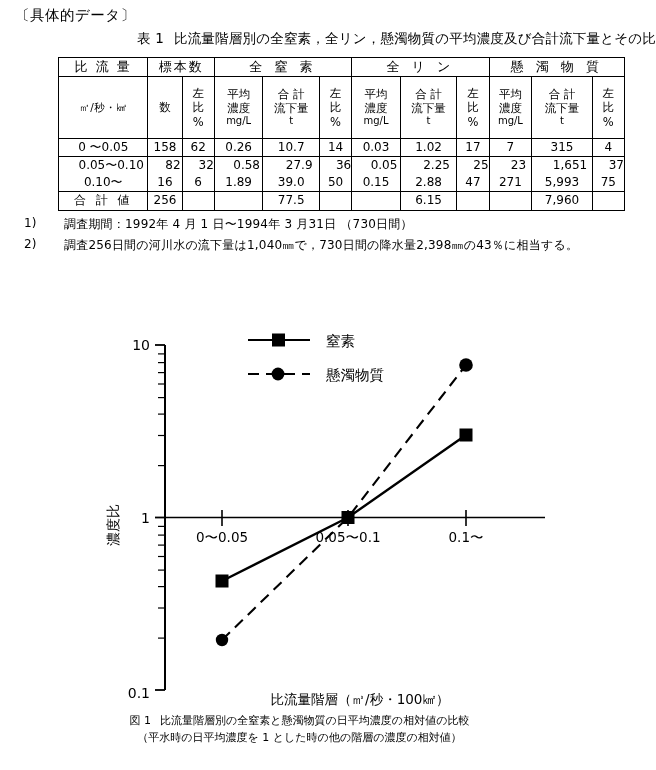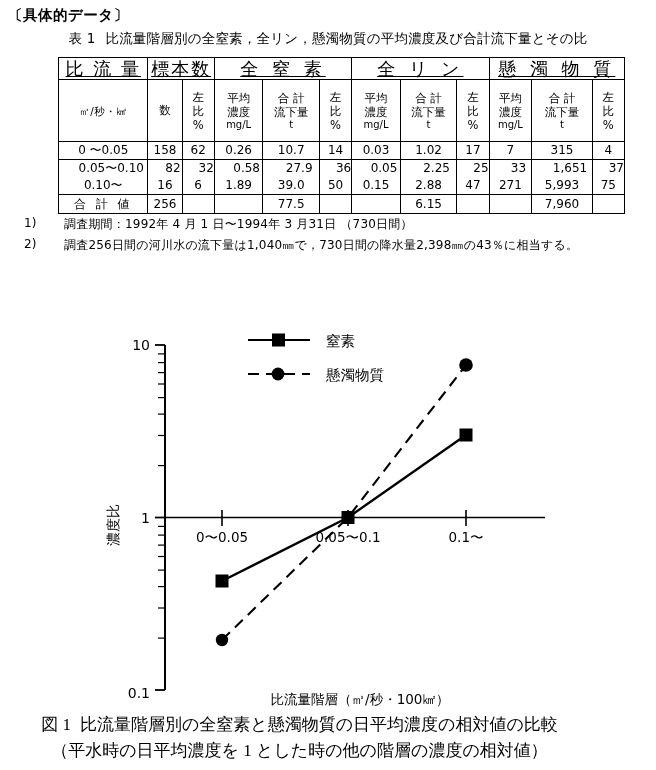--- a/index.html
+++ b/index.html
@@ -11,32 +11,31 @@
     width: 656px; height: 770px;
     position: relative;
     font-family: "DejaVu Sans", "Liberation Sans", sans-serif;
     color: #000000;
     overflow: hidden;
   }
 
   
   .section-heading {
     position: absolute;
-    left: 8px; top: 6px;
+    left: 15px; top: 6px;
     font-size: 14.5px;
     letter-spacing: 0.5px;
-    font-weight: bold;
   }
 
   
   .table-title {
     position: absolute;
     left: 0; top: 30px;
     width: 656px;
-    text-align: center;
+    text-align: right;
     font-size: 13.5px;
     letter-spacing: 0.2px;
   }
   .table-title .tt-num { margin-right: 10px; }
 
   
   .table-wrap {
     position: absolute;
     left: 58px; top: 57px;
     width: 567px;
@@ -51,21 +50,21 @@
     border: 1px solid #000;
     padding: 0;
     font-weight: normal;
     text-align: center;
     vertical-align: middle;
     line-height: 1.18;
   }
   table.main-table td.no-top { border-top: none; }
   table.main-table td.no-bot { border-bottom: none; padding-left: 16px; }
 
-  .hdr-group { height: 19px; font-size: 18px; letter-spacing: 4px; text-decoration: underline; }
+  .hdr-group { height: 19px; font-size: 13px; letter-spacing: 4px; }
   .hdr-group.tight { letter-spacing: 2px; }
   .hdr-sub { height: 62px; font-size: 11.5px; }
   .hdr-sub .l { display: block; line-height: 1.22; }
   .hdr-sub .sm { font-size: 10px; }
   .hdr-sub.narrow .l { letter-spacing: 0; }
   .unit-cell { font-size: 10.5px; letter-spacing: 0.5px; }
 
   td.catcol { text-align: center; font-size: 12px; padding: 0 4px; white-space: nowrap;}
   td.num { text-align: right; padding-right: 7px; font-size: 12px; }
   tr.datarow td { height: 17.5px; }
@@ -90,23 +89,22 @@
     width: 656px; height: 390px;
   }
   .fig-svg { display: block; }
 
   
   .fig-caption {
     position: absolute;
     left: 0; top: 712px;
     width: 599px;
     text-align: center;
-    font-size: 17px;
+    font-size: 11px;
     line-height: 1.55;
-    font-family: Liberation Serif, serif;
   }
   .fig-caption .fc-num { margin-right: 9px; }
 </style>
 </head>
 <body>
 
 <div class="section-heading">〔具体的データ〕</div>
 
 <div class="table-title">
   <span class="tt-num">表 1</span><span>比流量階層別の全窒素，全リン，懸濁物質の平均濃度及び合計流下量とその比</span>
@@ -209,21 +207,21 @@
       <tr class="datarow">
         <td class="catcol no-top no-bot">0.05〜0.10</td>
         <td class="num no-top no-bot">82</td>
         <td class="num no-top no-bot">32</td>
         <td class="num no-top no-bot">0.58</td>
         <td class="num no-top no-bot">27.9</td>
         <td class="num no-top no-bot">36</td>
         <td class="num no-top no-bot">0.05</td>
         <td class="num no-top no-bot">2.25</td>
         <td class="num no-top no-bot">25</td>
-        <td class="num no-top no-bot">33</td>
+        <td class="num no-top no-bot">23</td>
         <td class="num no-top no-bot">1,651</td>
         <td class="num no-top no-bot">37</td>
       </tr>
       <tr class="datarow">
         <td class="catcol no-top">0.10〜</td>
         <td class="num no-top">16</td>
         <td class="num no-top">6</td>
         <td class="num no-top">1.89</td>
         <td class="num no-top">39.0</td>
         <td class="num no-top">50</td>

